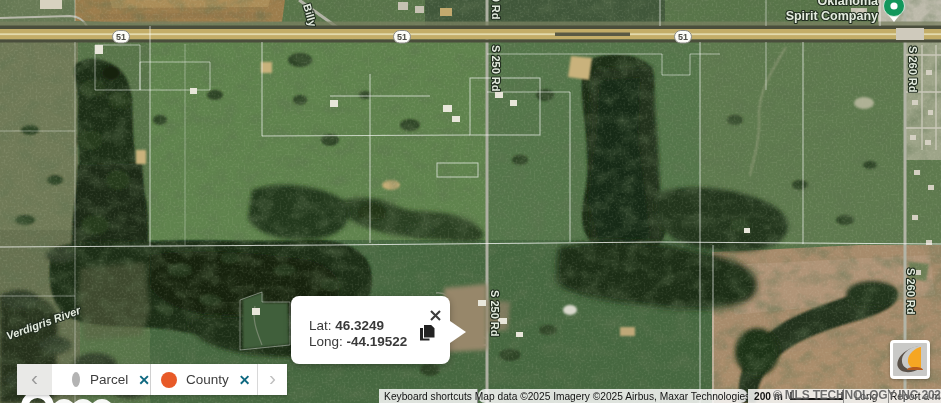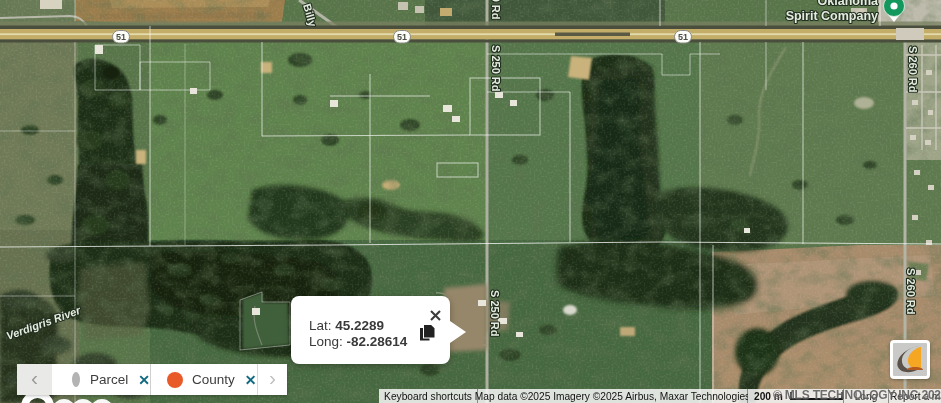--- a/index.html
+++ b/index.html
@@ -348,21 +348,21 @@
     <circle cx="894" cy="6" r="10.5" fill="#12975c" stroke="#e8f4ec" stroke-width="0.8"></circle>
     <circle cx="894" cy="6" r="3.6" fill="#ffffff"></circle>
   </g>
 </svg>
 
 <div style="position:absolute;left:291px;top:296px;width:159px;height:68px;background:#fff;border-radius:8px;box-shadow:0 2px 7px rgba(0,0,0,0.3);z-index:5;">
 
   <div style="position:absolute;left:159px;top:25px;width:0;height:0;border-top:11.5px solid transparent;border-bottom:11.5px solid transparent;border-left:16.5px solid #fff;"></div>
 
   <div style="position:absolute;left:18px;top:22px;font-size:13.5px;line-height:15.5px;color:#3a3a3a;white-space:nowrap;">
-    Lat: <b>45.2289</b><br>Long: <b>-82.28614</b>
+    Lat: <b>46.3249</b><br>Long: <b>-44.19522</b>
   </div>
 
   <svg style="position:absolute;left:139px;top:14px;" width="11" height="11" viewBox="0 0 11 11">
         <path d="M1,1 L10,10 M10,1 L1,10" stroke="#3c3c3c" stroke-width="2.1"></path>
       </svg>
 
   <svg style="position:absolute;left:128px;top:27.5px;" width="17" height="17" viewBox="0 0 17 17">
     <rect x="1" y="4" width="9.5" height="12.5" fill="#222"></rect>
     <rect x="4" y="0" width="12" height="14.5" fill="#fff"></rect>
     <path d="M5,1 H12.2 L15.5,4.3 V13.5 H5 Z" fill="#222"></path>
@@ -374,21 +374,21 @@
   <div style="width:35px;background:#e9e9e7;display:flex;align-items:center;justify-content:center;color:#999;font-size:21px;box-sizing:border-box;padding-bottom:3px;">‹</div>
 
   <div style="width:98px;background:#fff;display:flex;align-items:center;box-sizing:border-box;padding-left:20px;">
 
     <span style="width:15px;height:15px;border-radius:50%;background:#b3b3b3;display:inline-block;margin-right:10px;"></span>
     <span>Parcel</span>
 
     <span style="color:#0e6880;font-weight:bold;margin-left:10px;font-size:14px;">✕</span>
   </div>
 
-  <div style="width:107px;background:#fff;display:flex;align-items:center;box-sizing:border-box;border-left:1px solid #d0d0d0;padding-left:16px;">
+  <div style="width:107px;background:#fff;display:flex;align-items:center;box-sizing:border-box;border-left:1px solid #d0d0d0;padding-left:10px;">
 
     <span style="width:16px;height:16px;border-radius:50%;background:#e85a28;display:inline-block;margin-right:9px;"></span>
     <span>County</span>
 
     <span style="color:#0e6880;font-weight:bold;margin-left:10px;font-size:14px;">✕</span>
   </div>
 
   <div style="width:30px;background:#fff;display:flex;align-items:center;justify-content:center;color:#c0c0c0;font-size:21px;border-left:1px solid #d8d8d8;box-sizing:border-box;padding-bottom:3px;">›</div>
 </div>
 
@@ -396,21 +396,21 @@
   <circle cx="37.5" cy="22" r="12.8" stroke="#fff" stroke-width="7.5" fill="none"></circle>
   <circle cx="64" cy="25.5" r="8.8" stroke="#fff" stroke-width="5.5" fill="none" opacity="0.95"></circle>
   <circle cx="83" cy="25.5" r="8.8" stroke="#fff" stroke-width="5.5" fill="none" opacity="0.95"></circle>
   <circle cx="102" cy="25.5" r="8.8" stroke="#fff" stroke-width="5.5" fill="none" opacity="0.95"></circle>
 </svg>
 
 <div style="position:absolute;left:343px;top:389px;height:14px;display:flex;z-index:6;font-size:10.2px;color:#111;white-space:nowrap;">
 
   <div style="background:rgba(248,248,248,0.85);width:99px;display:flex;align-items:center;justify-content:center;border-right:1px solid rgba(90,90,90,0.65);box-sizing:border-box;margin-left:36px;">Keyboard shortcuts</div>
 
-  <div style="background:rgba(248,248,248,0.85);width:270px;display:flex;align-items:center;justify-content:center;border-right:1px solid rgba(90,90,90,0.65);box-sizing:border-box;">Map data ©2025 Imagery ©2025 Airbus, Maxar Technologies</div>
+  <div style="background:rgba(248,248,248,0.85);width:270px;display:flex;align-items:center;justify-content:center;border-right:1px solid rgba(90,90,90,0.65);box-sizing:border-box;border-radius:7px;">Map data ©2025 Imagery ©2025 Airbus, Maxar Technologies</div>
 
   <div style="background:rgba(248,248,248,0.85);width:96px;display:flex;align-items:center;border-right:1px solid rgba(90,90,90,0.65);box-sizing:border-box;padding-left:6px;">
     <span style="margin-right:7px;font-weight:bold;">200 m</span>
 
     <svg width="54" height="10" viewBox="0 0 54 10" style="display:block;">
           <path d="M1,1 L1,8 L53,8 L53,1" stroke="#111" stroke-width="2" fill="none"></path>
         </svg>
   </div>
 
   <div style="background:rgba(248,248,248,0.85);width:45px;display:flex;align-items:center;justify-content:center;border-right:1px solid rgba(90,90,90,0.65);box-sizing:border-box;">Long</div>

